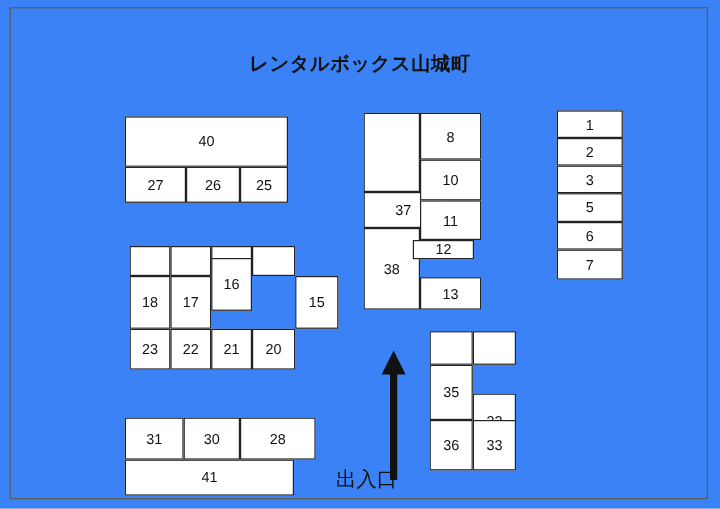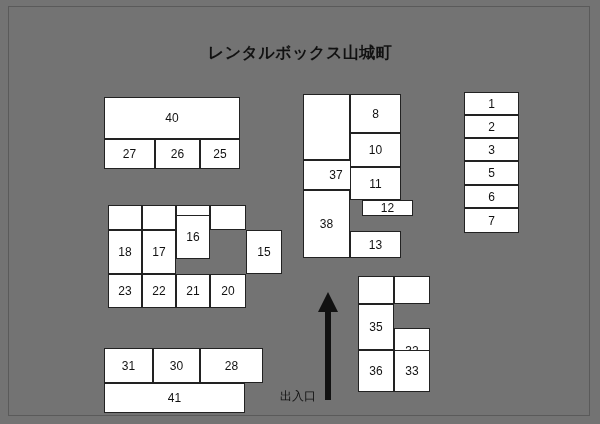--- a/index.html
+++ b/index.html
@@ -7,21 +7,21 @@
     padding: 0;
     background: #ffffff;
   }
   body {
     font-family: "Liberation Sans", sans-serif;
   }
   #page {
     position: relative;
     width: 600px;
     height: 424px;
-    background: #737373;
+    background: #3b82f6;
     overflow: hidden;
   }
   #outer-frame {
     position: absolute;
     left: 8px;
     top: 6px;
     width: 582px;
     height: 410px;
     border: 1px solid #5a5a5a;
     box-sizing: border-box;
@@ -57,21 +57,21 @@
     position: absolute;
     left: 318px;
     top: 292px;
     width: 20px;
     height: 108px;
   }
   #entrance-label {
     position: absolute;
     left: 280px;
     top: 388px;
-    font-size: 12px;
+    font-size: 17px;
     color: #111;
     white-space: nowrap;
   }
 </style>
 </head>
 <body>
 
 <div id="page">
 
   <div id="outer-frame"></div>
@@ -150,21 +150,21 @@
       </div>
       <div class="box" style="left: 350px; top: 94px; width: 51px; height: 39px;">
         <span class="cell-label">8</span>
       </div>
       <div class="box" style="left: 350px; top: 133px; width: 51px; height: 34px;">
         <span class="cell-label">10</span>
       </div>
       <div class="box" style="left: 350px; top: 167px; width: 51px; height: 33px;">
         <span class="cell-label">11</span>
       </div>
-      <div class="box" style="left: 362px; top: 200px; width: 51px; height: 16px;">
+      <div class="box" style="left: 344px; top: 200px; width: 51px; height: 16px;">
         <span class="cell-label">12</span>
       </div>
       <div class="box" style="left: 350px; top: 231px; width: 51px; height: 27px;">
         <span class="cell-label">13</span>
       </div>
       <div class="box" style="left: 464px; top: 92px; width: 55px; height: 23px;">
         <span class="cell-label">1</span>
       </div>
       <div class="box" style="left: 464px; top: 115px; width: 55px; height: 23px;">
         <span class="cell-label">2</span>

